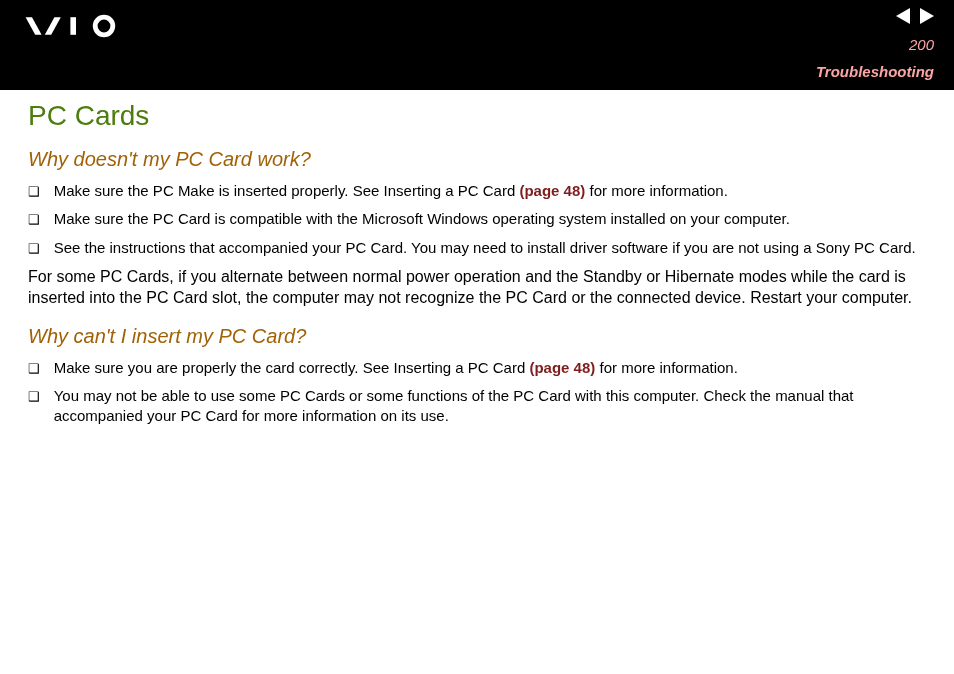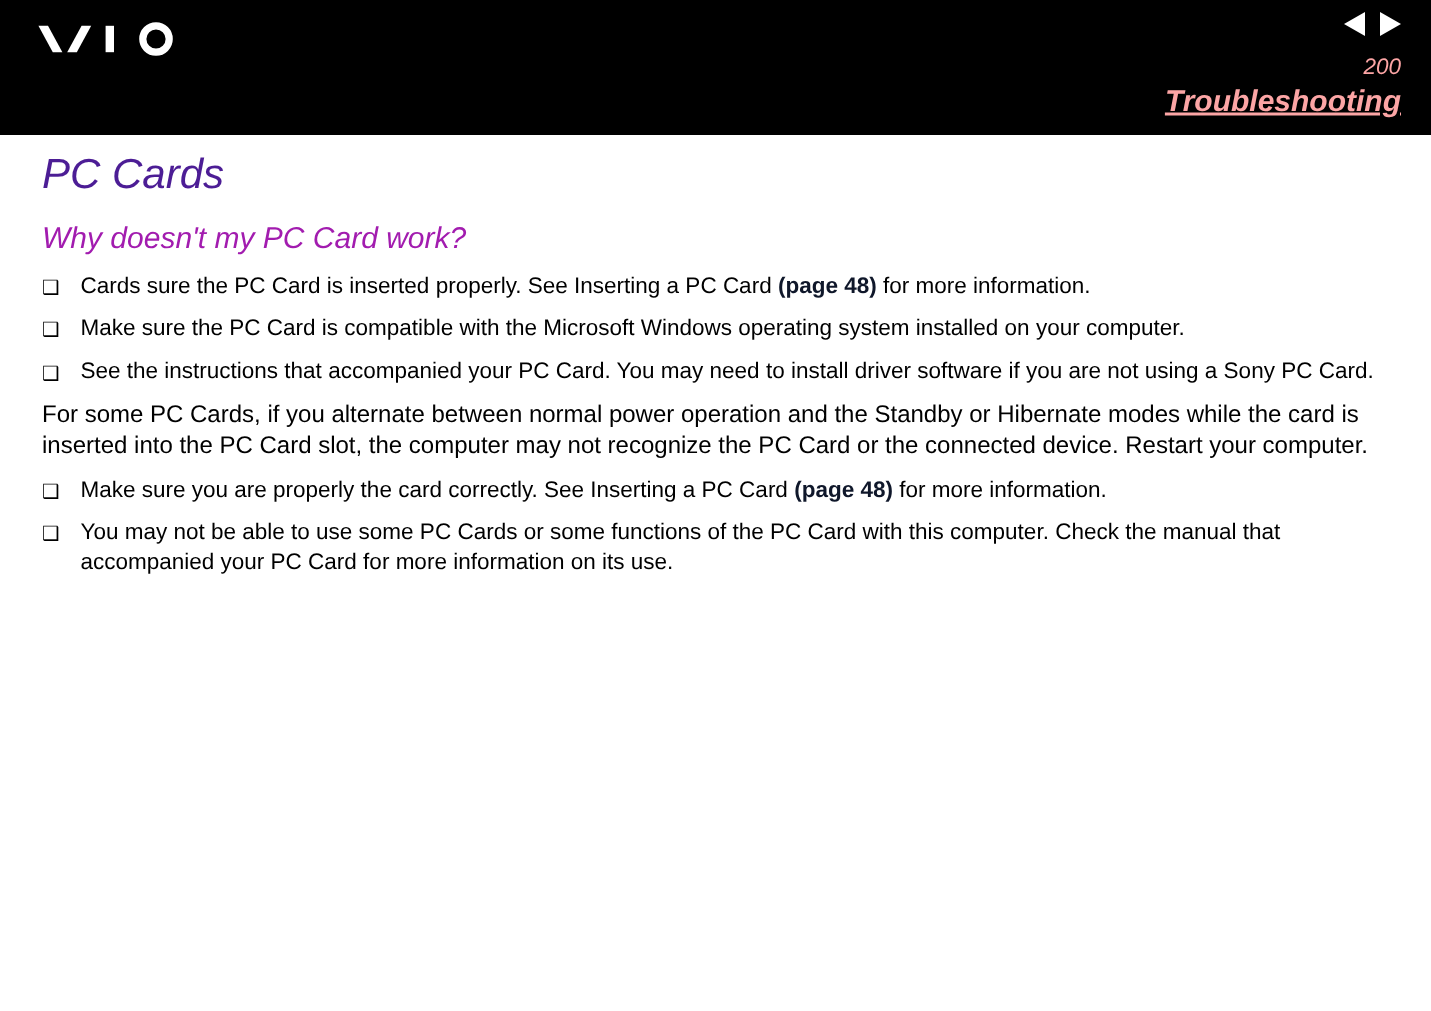--- a/index.html
+++ b/index.html
@@ -6,30 +6,30 @@
 body { width: 954px; height: 674px; font-family: Arial, Helvetica, sans-serif; background: #fff; }
 .header { background: #000; color: #fca5a5; height: 90px; position: relative; display: flex; align-items: flex-start; padding: 8px 2px 0 18px; }
 .logo { display: flex; align-items: center; gap: 0; margin-top: 6px; }
 .logo svg { height: 24px; }
 .nav-area { position: absolute; right: 20px; top: 8px; display: flex; align-items: center; gap: 18px; }
 .nav-arrows { display: flex; gap: 10px; }
 .arrow-btn { width: 0; height: 0; cursor: pointer; }
 .arrow-left { border-top: 8px solid transparent; border-bottom: 8px solid transparent; border-right: 14px solid #fff; }
 .arrow-right { border-top: 8px solid transparent; border-bottom: 8px solid transparent; border-left: 14px solid #fff; }
 .page-num { font-style: italic; font-size: 15px; position: absolute; right: 20px; top: 36px; }
-.section-label { font-style: italic; font-weight: bold; font-size: 20px; position: absolute; right: 20px; bottom: 10px; text-decoration: underline; }
+.section-label { font-style: italic; font-weight: bold; font-size: 15px; position: absolute; right: 20px; bottom: 10px; }
 .content { padding: 10px 28px 0 28px; }
-.page-title { font-style: italic; font-size: 28px; font-weight: normal; color: #4c1d95; margin-bottom: 14px; }
-.question { font-style: italic; color: #a21caf; font-size: 20px; font-weight: normal; margin-top: 16px; margin-bottom: 10px; }
+.page-title { font-size: 28px; font-weight: normal; color: #4d7c0f; margin-bottom: 14px; }
+.question { font-style: italic; color: #a16207; font-size: 20px; font-weight: normal; margin-top: 16px; margin-bottom: 10px; }
 .bullets { list-style: none; }
 .bullets li { display: flex; align-items: flex-start; font-size: 15px; line-height: 1.35; margin-bottom: 8px; }
 .bullet-mark { flex: 0 0 auto; font-size: 13px; margin-right: 14px; margin-top: 2px; }
 .bullet-text { flex: 1; }
 .para { font-size: 16px; line-height: 1.35; margin-bottom: 8px; }
-.link { color: #0f172a; font-weight: bold; }
+.link { color: #7f1d1d; font-weight: bold; }
 .bold { font-weight: normal; }
 </style>
 </head>
 <body>
 
 <div class="header">
   <div class="logo">
     <svg viewBox="0 0 160 30" width="140">
       <path d="M 2 4 L 14 26 L 22 26 L 10 4 Z" fill="#fff"></path>
       <path d="M 38 4 L 26 26 L 34 26 L 46 4 Z" fill="#fff"></path>
@@ -47,34 +47,35 @@
   <div class="section-label">Troubleshooting</div>
 </div>
 
 <div class="content">
   <h1 class="page-title">PC Cards</h1>
 
   <h2 class="question">Why doesn't my PC Card work?</h2>
   <ul class="bullets">
     <li>
       <span class="bullet-mark">❑</span>
-      <span class="bullet-text"><span>Cards sure the PC Card is inserted properly. See </span><span class="bold">Inserting a PC Card </span><span class="link">(page 48)</span><span> for more information.</span></span>
+      <span class="bullet-text"><span>Make sure the PC Make is inserted properly. See </span><span class="bold">Inserting a PC Card </span><span class="link">(page 48)</span><span> for more information.</span></span>
     </li>
     <li>
       <span class="bullet-mark">❑</span>
       <span class="bullet-text">Make sure the PC Card is compatible with the Microsoft Windows operating system installed on your computer.</span>
     </li>
     <li>
       <span class="bullet-mark">❑</span>
       <span class="bullet-text">See the instructions that accompanied your PC Card. You may need to install driver software if you are not using a Sony PC Card.</span>
     </li>
   </ul>
 
   <p class="para"><span>For some PC Cards, if you alternate between normal power operation and the </span><span class="bold">Standby</span><span> or </span><span class="bold">Hibernate</span><span> modes while the card is inserted into the PC Card slot, the computer may not recognize the PC Card or the connected device. Restart your computer.</span></p>
 
+  <h2 class="question">Why can't I insert my PC Card?</h2>
   <ul class="bullets">
     <li>
       <span class="bullet-mark">❑</span>
       <span class="bullet-text"><span>Make sure you are properly the card correctly. See </span><span class="bold">Inserting a PC Card </span><span class="link">(page 48)</span><span> for more information.</span></span>
     </li>
     <li>
       <span class="bullet-mark">❑</span>
       <span class="bullet-text">You may not be able to use some PC Cards or some functions of the PC Card with this computer. Check the manual that accompanied your PC Card for more information on its use.</span>
     </li>
   </ul>

